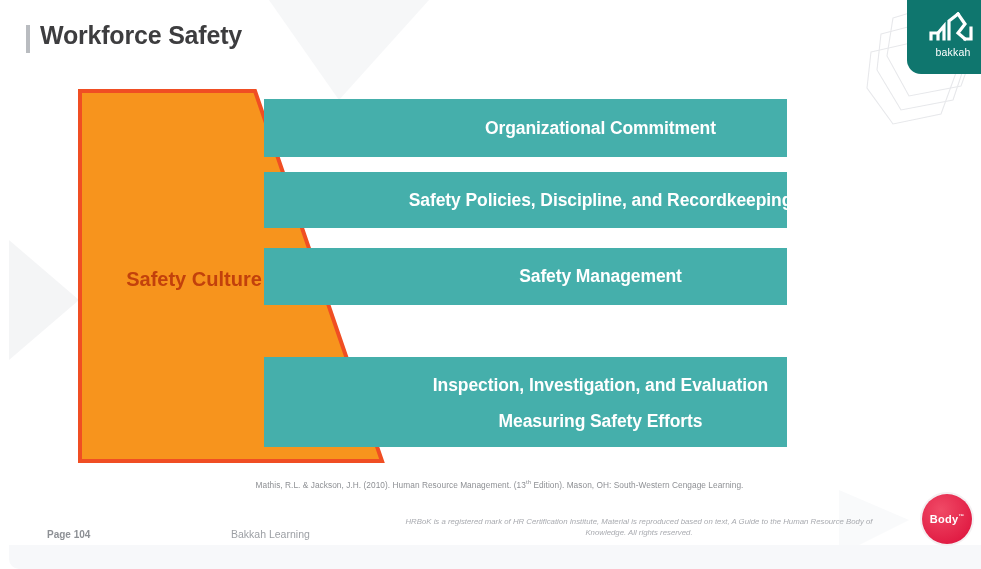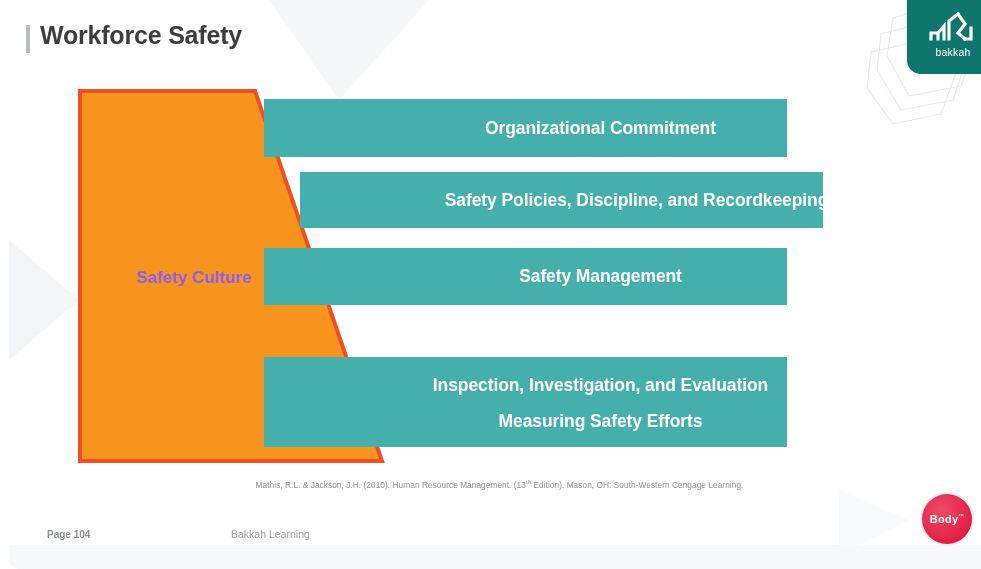--- a/index.html
+++ b/index.html
@@ -47,21 +47,21 @@
     position:absolute; left:0; right:0; top:46px;
     text-align:center;
     font-size:10.5px; color:#ffffff; letter-spacing:0.2px;
   }
 
   
   .trapezoid { position:absolute; left:60px; top:82px; }
   .trapezoid-label {
     position:absolute; left:70px; top:268px;
     width:230px; text-align:center;
-    font-size:17px; font-weight:bold; color:#8b5cf6;
+    font-size:20px; font-weight:bold; color:#c2410c;
     white-space:nowrap;
   }
 
   
   .bar {
     position:absolute;
     background:#45afab;
     display:flex; align-items:center; justify-content:center;padding-left:40px;
   }
   .bar-label {
@@ -145,37 +145,41 @@
   </div>
 
   <svg class="trapezoid" width="330" height="390" viewBox="0 0 330 390">
     <polygon points="11,9 186,9 313,379 11,379" fill="#F7941D" stroke="#F04E23" stroke-width="4" stroke-linejoin="miter"></polygon>
   </svg>
   <div class="trapezoid-label">Safety Culture</div>
 
   <div class="bar" style="left:255px; top:99px; width:523px; height:58px;">
     <span class="bar-label">Organizational Commitment</span>
   </div>
-  <div class="bar" style="left:255px; top:172px; width:523px; height:56px;margin-left:36px;">
+  <div class="bar" style="left:255px; top:172px; width:523px; height:56px;">
     <span class="bar-label">Safety Policies, Discipline, and Recordkeeping</span>
   </div>
   <div class="bar" style="left:255px; top:248px; width:523px; height:57px;">
     <span class="bar-label">Safety Management</span>
   </div>
   <div class="bar" style="left:255px; top:321px; width:523px; height:57px;margin-top:36px;">
     <span class="bar-label">Inspection, Investigation, and Evaluation</span>
   </div>
   <div class="bar" style="left:255px; top:395px; width:523px; height:52px;">
     <span class="bar-label">Measuring Safety Efforts</span>
   </div>
 
   <div class="citation">
     <span>Mathis, R.L. &amp; Jackson, J.H. (2010). Human Resource Management. (13</span><sup>th</sup><span> Edition). Mason, OH: South-Western Cengage Learning.</span>
   </div>
 
   <div class="footer-strip"></div>
   <div class="footer-page">Page 104</div>
   <div class="footer-org">Bakkah Learning</div>
+  <div class="footer-note">
+    <span>HRBoK is a registered mark of HR Certification Institute, Material is reproduced based on text, A Guide to the Human</span>
+    <span>Resource Body of Knowledge. All rights reserved.</span>
+  </div>
   <div class="phri-badge">
     <span class="phri-text"><span>Body</span><sup>™</sup></span>
   </div>
 
 </div>
 
 </body></html>

